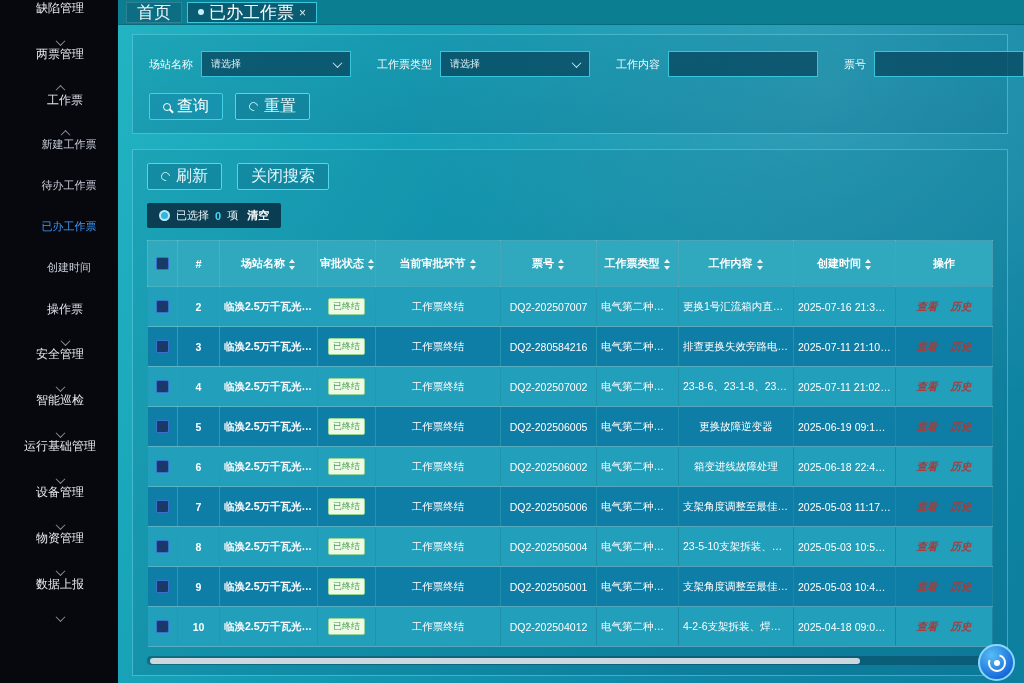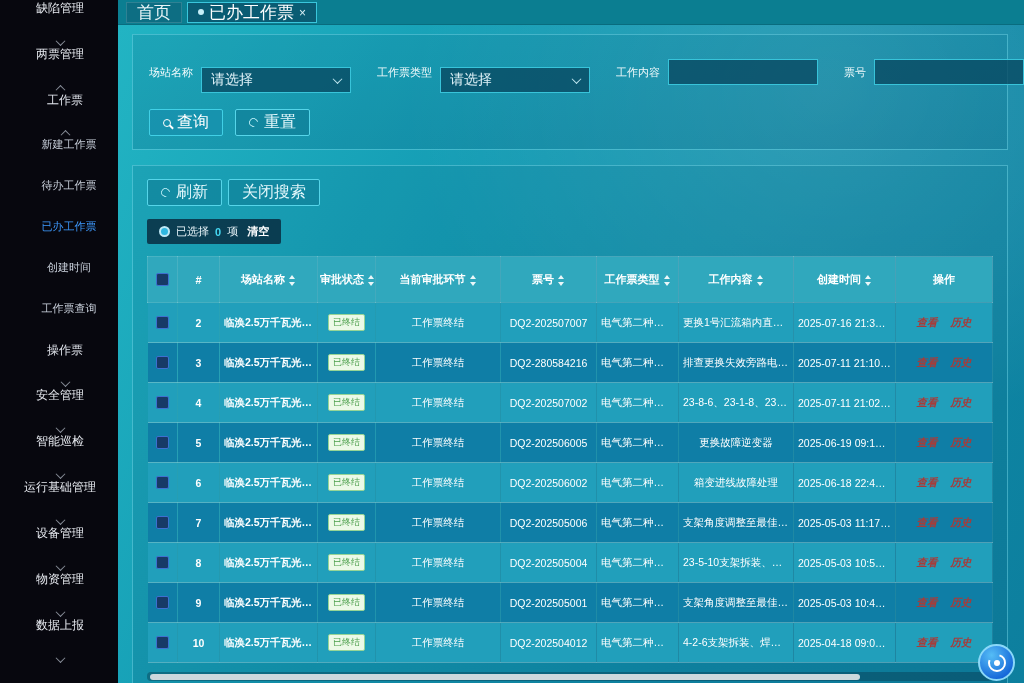--- a/index.html
+++ b/index.html
@@ -29,33 +29,33 @@
 
   .content { flex:1; position:relative; overflow:hidden; padding:9px 16px 0 14px;
     background: radial-gradient(ellipse at 78% 10%, rgba(255,255,255,.14), transparent 42%),
                 linear-gradient(115deg, #22b4c3 0%, #149cb4 35%, #0e89a7 70%, #0d7f9e 100%); }
 
   .panel { border:1px solid rgba(125,226,241,.45); }
   .search-panel { background:linear-gradient(180deg, rgba(20,132,158,.30), rgba(14,108,138,.30)); padding:16px 16px 13px; margin-bottom:15px; }
   .form-row { display:flex; align-items:center; gap:26px; flex-wrap:nowrap; }
   .field { display:flex; align-items:center; gap:8px; }
   .field label { font-size:11px; color:#f1fafc; white-space:nowrap; }
-  .select { width:150px; height:26px; background:rgba(8,72,96,.78); border:1px solid #38c4da; color:#dff2f8; font-size:14px; display:flex; align-items:center; justify-content:space-between; padding:0 9px; cursor:pointer;margin-top:16px; }
+  .select { width:150px; height:26px; background:rgba(8,72,96,.78); border:1px solid #38c4da; color:#dff2f8; font-size:10px; display:flex; align-items:center; justify-content:space-between; padding:0 9px; cursor:pointer; }
   .select .chev { border-color:#bfe6ef; }
   .txt { width:150px; height:26px; background:rgba(8,72,96,.78); border:1px solid #38c4da; color:#e8f6fa; font-size:11px; padding:0 8px; outline:none; }
   .btn-row { margin-top:16px; display:flex; gap:12px; }
   .btn { display:inline-flex; align-items:center; gap:6px; height:27px; padding:0 13px; font-size:16px; color:#fff; background:rgba(24,146,174,.85); border:1px solid #41d0e6; border-radius:2px; cursor:pointer; }
   .btn.ghost { background:rgba(12,112,140,.45); color:#e2f7fb; border-color:#56d5e9; }
   .ic-search { width:8px; height:8px; border:1.5px solid #fff; border-radius:50%; position:relative; }
   .ic-search::after { content:""; position:absolute; width:5px; height:1.5px; background:#fff; transform:rotate(45deg); right:-4px; bottom:-2px; }
   .ic-refresh { width:9px; height:9px; border:1.5px solid #fff; border-radius:50%; border-right-color:transparent; transform:rotate(35deg); }
   .ghost .ic-refresh { border-color:#bdeef7; border-right-color:transparent; }
 
   .table-panel { background:linear-gradient(180deg, rgba(17,124,150,.24), rgba(11,98,128,.24)); padding:13px 14px 10px; }
-  .toolbar { display:flex; gap:6px; }
+  .toolbar { display:flex; gap:15px; }
   .selection-bar { margin-top:13px; display:inline-flex; align-items:center; gap:6px; background:rgba(7,38,58,.80); padding:5px 12px; font-size:11px; color:#eaf6fa; border-radius:2px; }
   .info-ic { width:11px; height:11px; border-radius:50%; background:#2fb7e0; border:2px solid #bfe9f6; }
   .sel-count { color:#45d8f2; font-weight:bold; }
   .clear-link { color:#ffffff; font-weight:bold; cursor:pointer; margin-left:3px; }
 
   
   table.grid { border-collapse:collapse; table-layout:fixed; width:845px; margin-top:12px; }
   .c-chk{width:30px}.c-num{width:42px}.c-station{width:98px}.c-status{width:58px}.c-step{width:125px}.c-ticket{width:96px}.c-type{width:82px}.c-content{width:115px}.c-time{width:102px}.c-ops{width:97px}
   th { background:#30a8bd; height:46px; font-size:11px; font-weight:bold; color:#fff; border:1px solid rgba(255,255,255,.20); white-space:nowrap; overflow:hidden; padding:0 2px; }
   td { height:40px; text-align:center; font-size:10.5px; color:#fff; border-bottom:1px solid rgba(255,255,255,.28); border-right:1px solid rgba(255,255,255,.07); overflow:hidden; white-space:nowrap; text-overflow:ellipsis; padding:0 4px; }
@@ -99,23 +99,20 @@
       <span class="lbl">新建工作票</span>
     </div>
     <div class="nav-item lvl3">
       <span class="lbl">待办工作票</span>
     </div>
     <div class="nav-item lvl3 active">
       <span class="lbl">已办工作票</span>
     </div>
     <div class="nav-item lvl3">
       <span class="lbl">创建时间</span>
-    </div>
-    <div class="nav-item lvl3">
-      <span class="lbl">工作票查询</span>
     </div>
     <div class="nav-item lvl2">
       <span class="lbl">操作票</span>
       <span class="chev down"></span>
     </div>
     <div class="nav-item lvl1">
       <span class="lbl">安全管理</span>
       <span class="chev down"></span>
     </div>
     <div class="nav-item lvl1">

